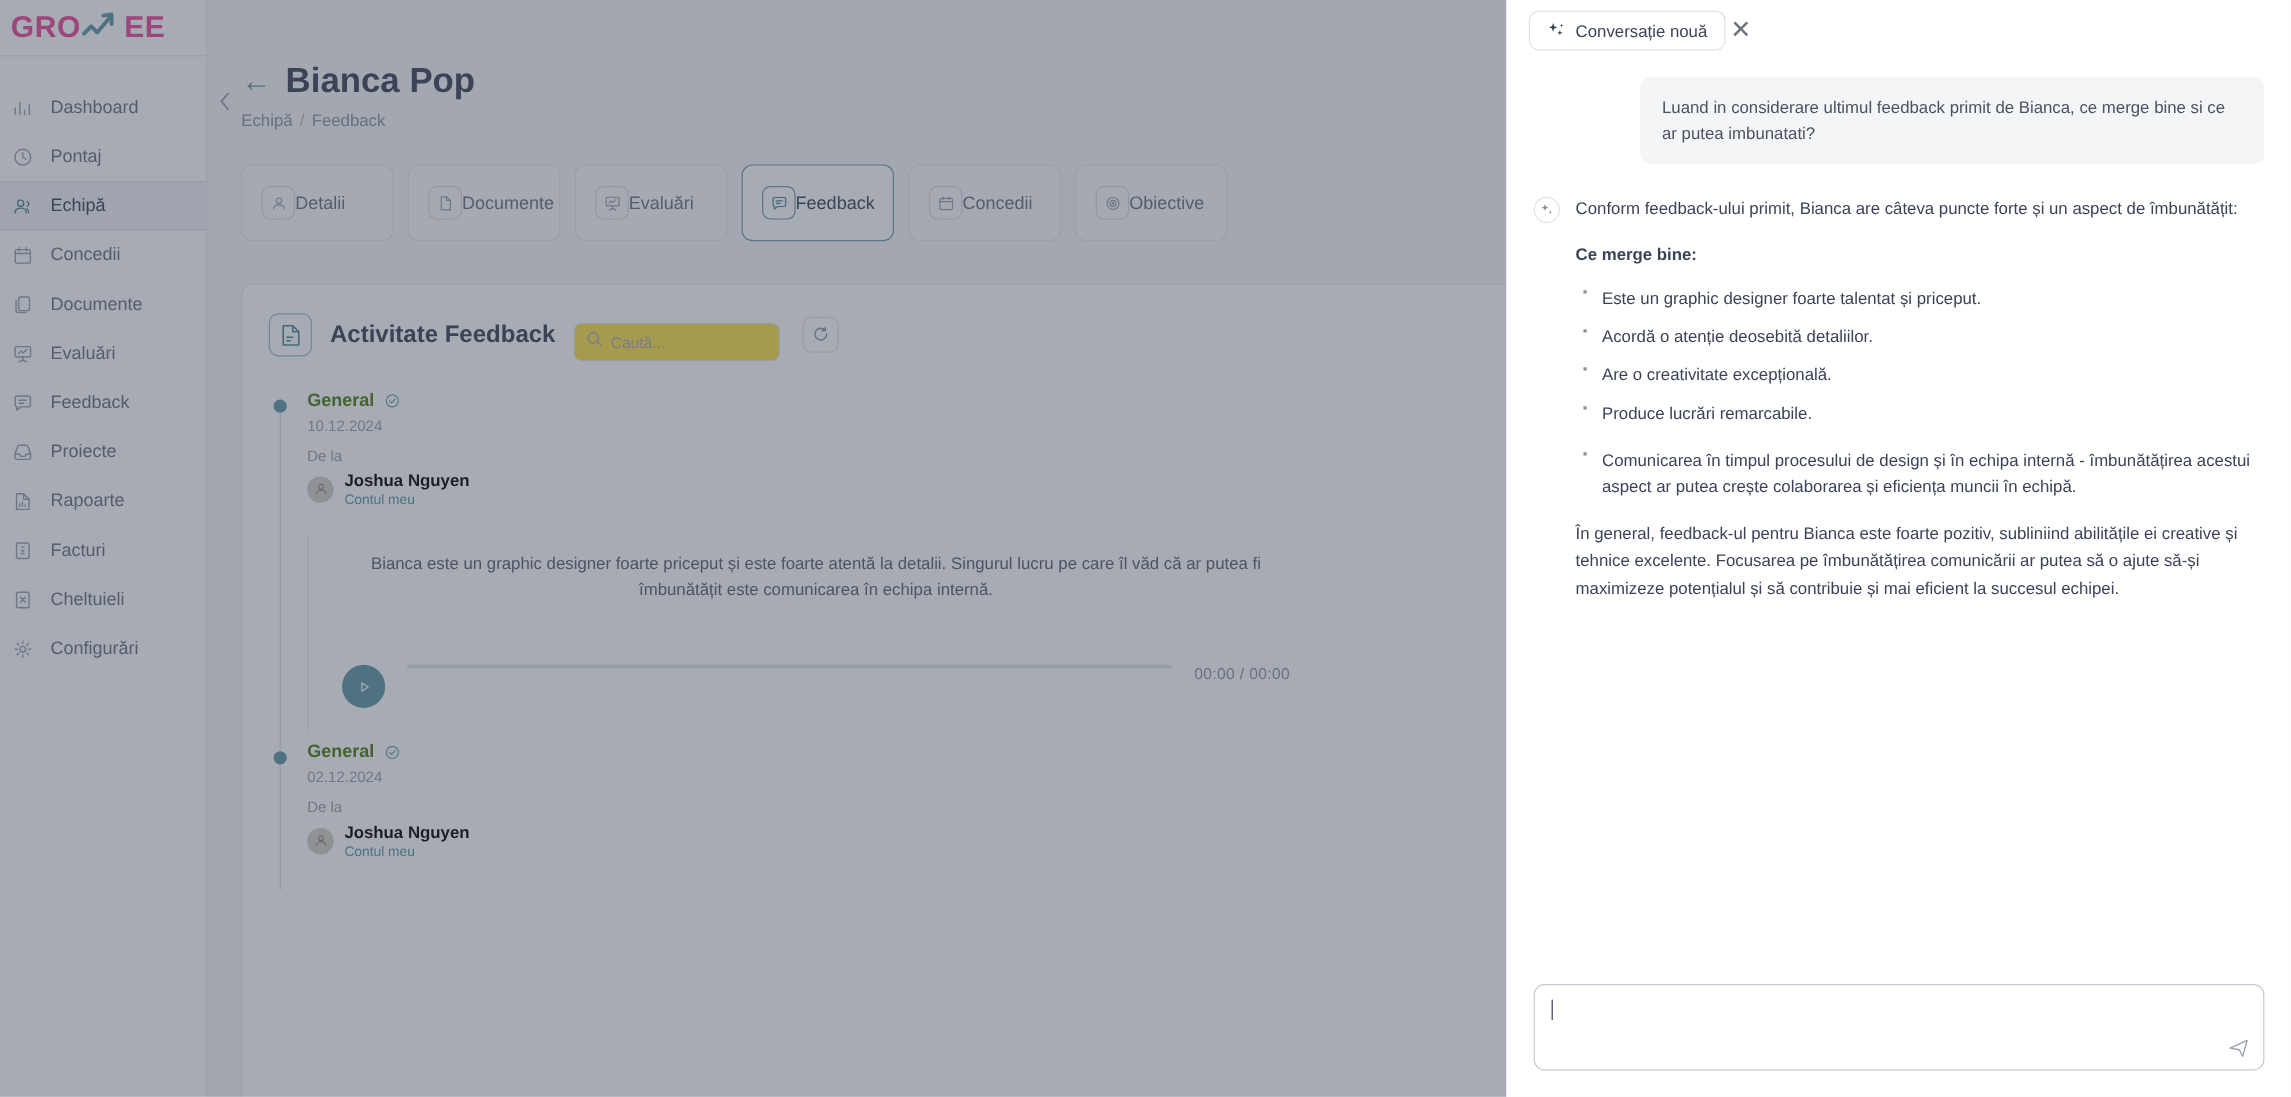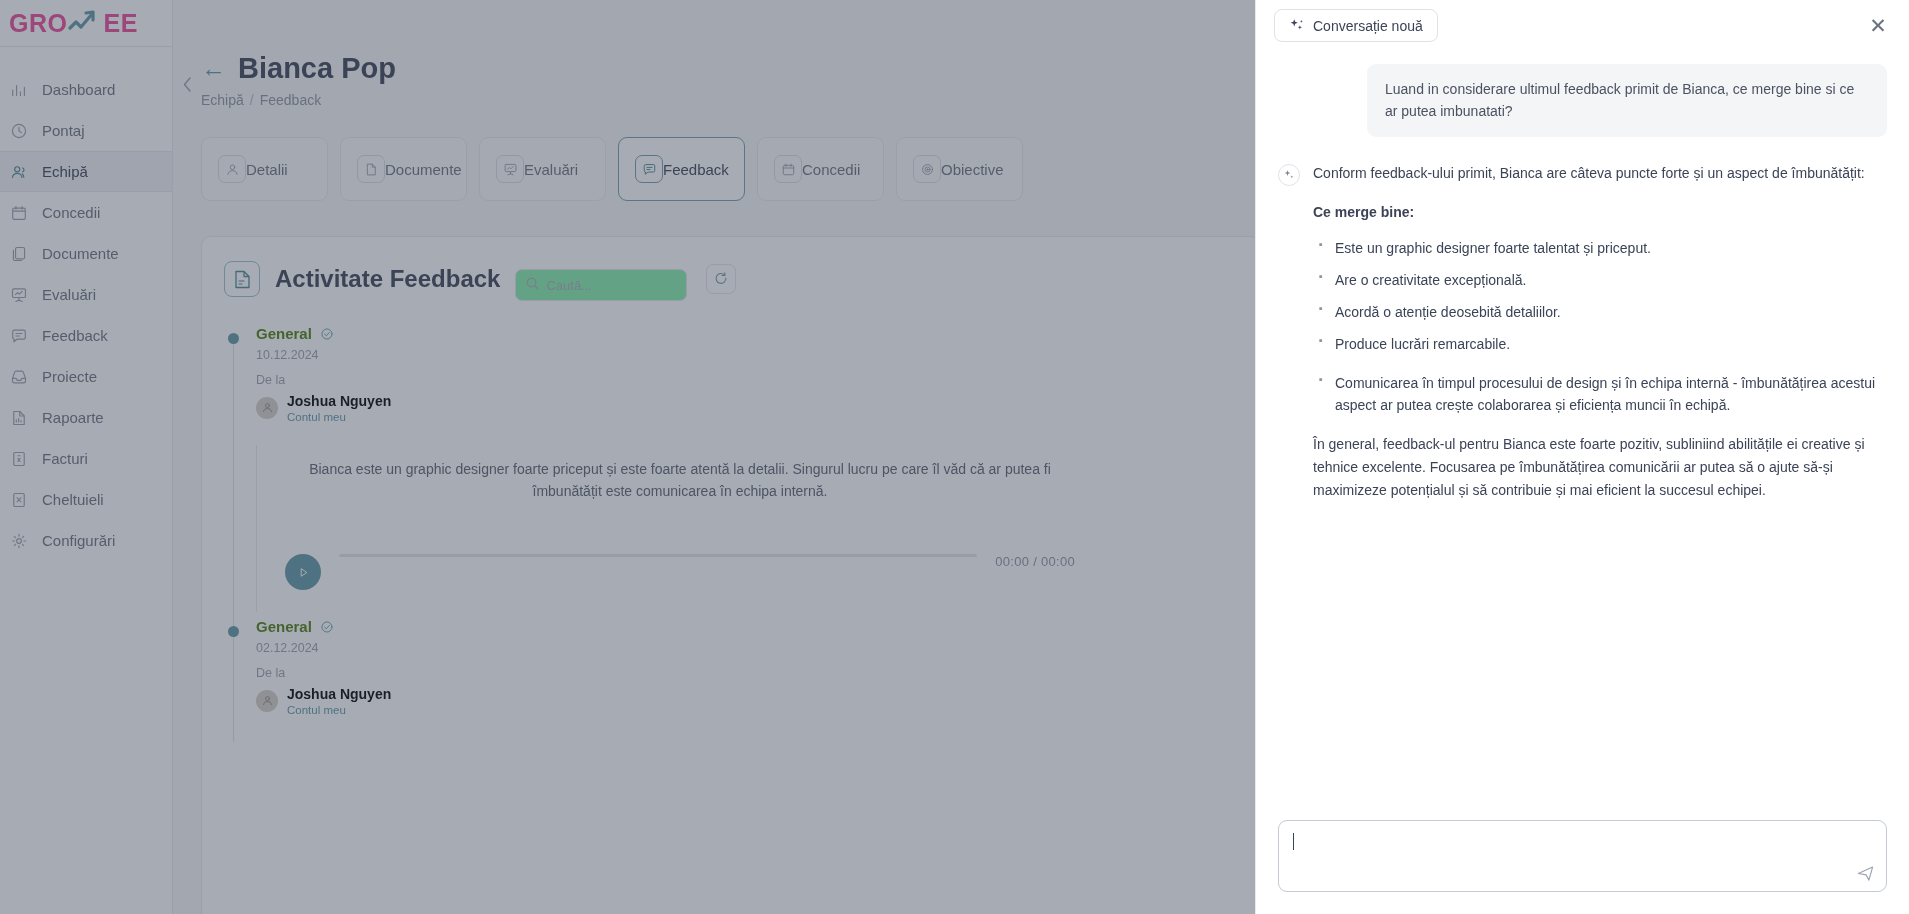--- a/index.html
+++ b/index.html
@@ -145,27 +145,27 @@
   .card-head {
     display: flex; align-items: center; gap: 15px;
     padding: 20px 22px 14px 22px;
   }
   .card-ico {
     width: 36px; height: 36px;
     border: 1px solid #9fc0c8; border-radius: 8px;
     display: flex; align-items: center; justify-content: center;
     color: #4e8795;
   }
-  .card-title { font-size: 24px; font-weight: bold; color: #3b4357; }
+  .card-title { font-size: 20px; font-weight: bold; color: #3b4357; }
   .search-box {
     width: 172px; height: 32px;
     border: 1px solid #e3e6ea; border-radius: 7px;
     display: flex; align-items: center; gap: 7px;
     padding: 0 10px;
-    background: #86efac;
+    background: #fde047;
     margin-top: 12px;
   }
   .search-box svg { color: #a9aeb8; }
   .search-box input {
     border: 0; outline: 0; font-size: 13px; color: #3b4357;
     width: 100%; font-family: "Liberation Sans", sans-serif;
     background: transparent;
   }
   .search-box input::placeholder { color: #a9aeb8; }
   .refresh-btn {
@@ -227,21 +227,21 @@
   
   #chat-panel {
     position: absolute; right: 0; top: 0;
     width: 654px; height: 914px;
     background: #ffffff;
     border-left: 1px solid #e8eaee;
     z-index: 100;
     display: flex; flex-direction: column;
   }
   .chat-head {
-    display: flex; align-items: center; justify-content: space-between;
+    display: flex; align-items: center; 
     padding: 9px 18px 0 18px;
   }
   .new-conv-btn {
     height: 33px;
     border: 1px solid #dfe2e7; border-radius: 8px;
     display: inline-flex; align-items: center; gap: 9px;
     padding: 0 14px;
     font-size: 14px; color: #3b4357;
     background: #fff; cursor: pointer;
     font-family: "Liberation Sans", sans-serif;
@@ -627,22 +627,22 @@
           <svg width="12" height="12" viewBox="0 0 16 16" fill="none">
             <path d="M6 1.6 L7 4.4 L9.8 5.4 L7 6.4 L6 9.2 L5 6.4 L2.2 5.4 L5 4.4 Z" fill="currentColor"></path>
             <path d="M11.8 8.4 L12.3 9.9 L13.8 10.4 L12.3 10.9 L11.8 12.4 L11.3 10.9 L9.8 10.4 L11.3 9.9 Z" fill="currentColor"></path>
           </svg>
         </div>
         <div class="assistant-body">
           <p>Conform feedback-ului primit, Bianca are câteva puncte forte și un aspect de îmbunătățit:</p>
           <div class="strong-line">Ce merge bine:</div>
           <ul id="assistant-list-1">
               <li>Este un graphic designer foarte talentat și priceput.</li>
+              <li>Acordă o atenție deosebită detaliilor.</li>
               <li>Are o creativitate excepțională.</li>
-              <li>Acordă o atenție deosebită detaliilor.</li>
               <li>Produce lucrări remarcabile.</li>
             </ul>
           <ul id="assistant-list-2">
               <li>Comunicarea în timpul procesului de design și în echipa internă - îmbunătățirea acestui aspect ar putea crește colaborarea și eficiența muncii în echipă.</li>
             </ul>
           <p>În general, feedback-ul pentru Bianca este foarte pozitiv, subliniind abilitățile ei creative și tehnice excelente. Focusarea pe îmbunătățirea comunicării ar putea să o ajute să-și maximizeze potențialul și să contribuie și mai eficient la succesul echipei.</p>
         </div>
       </div>
     </div>
 

